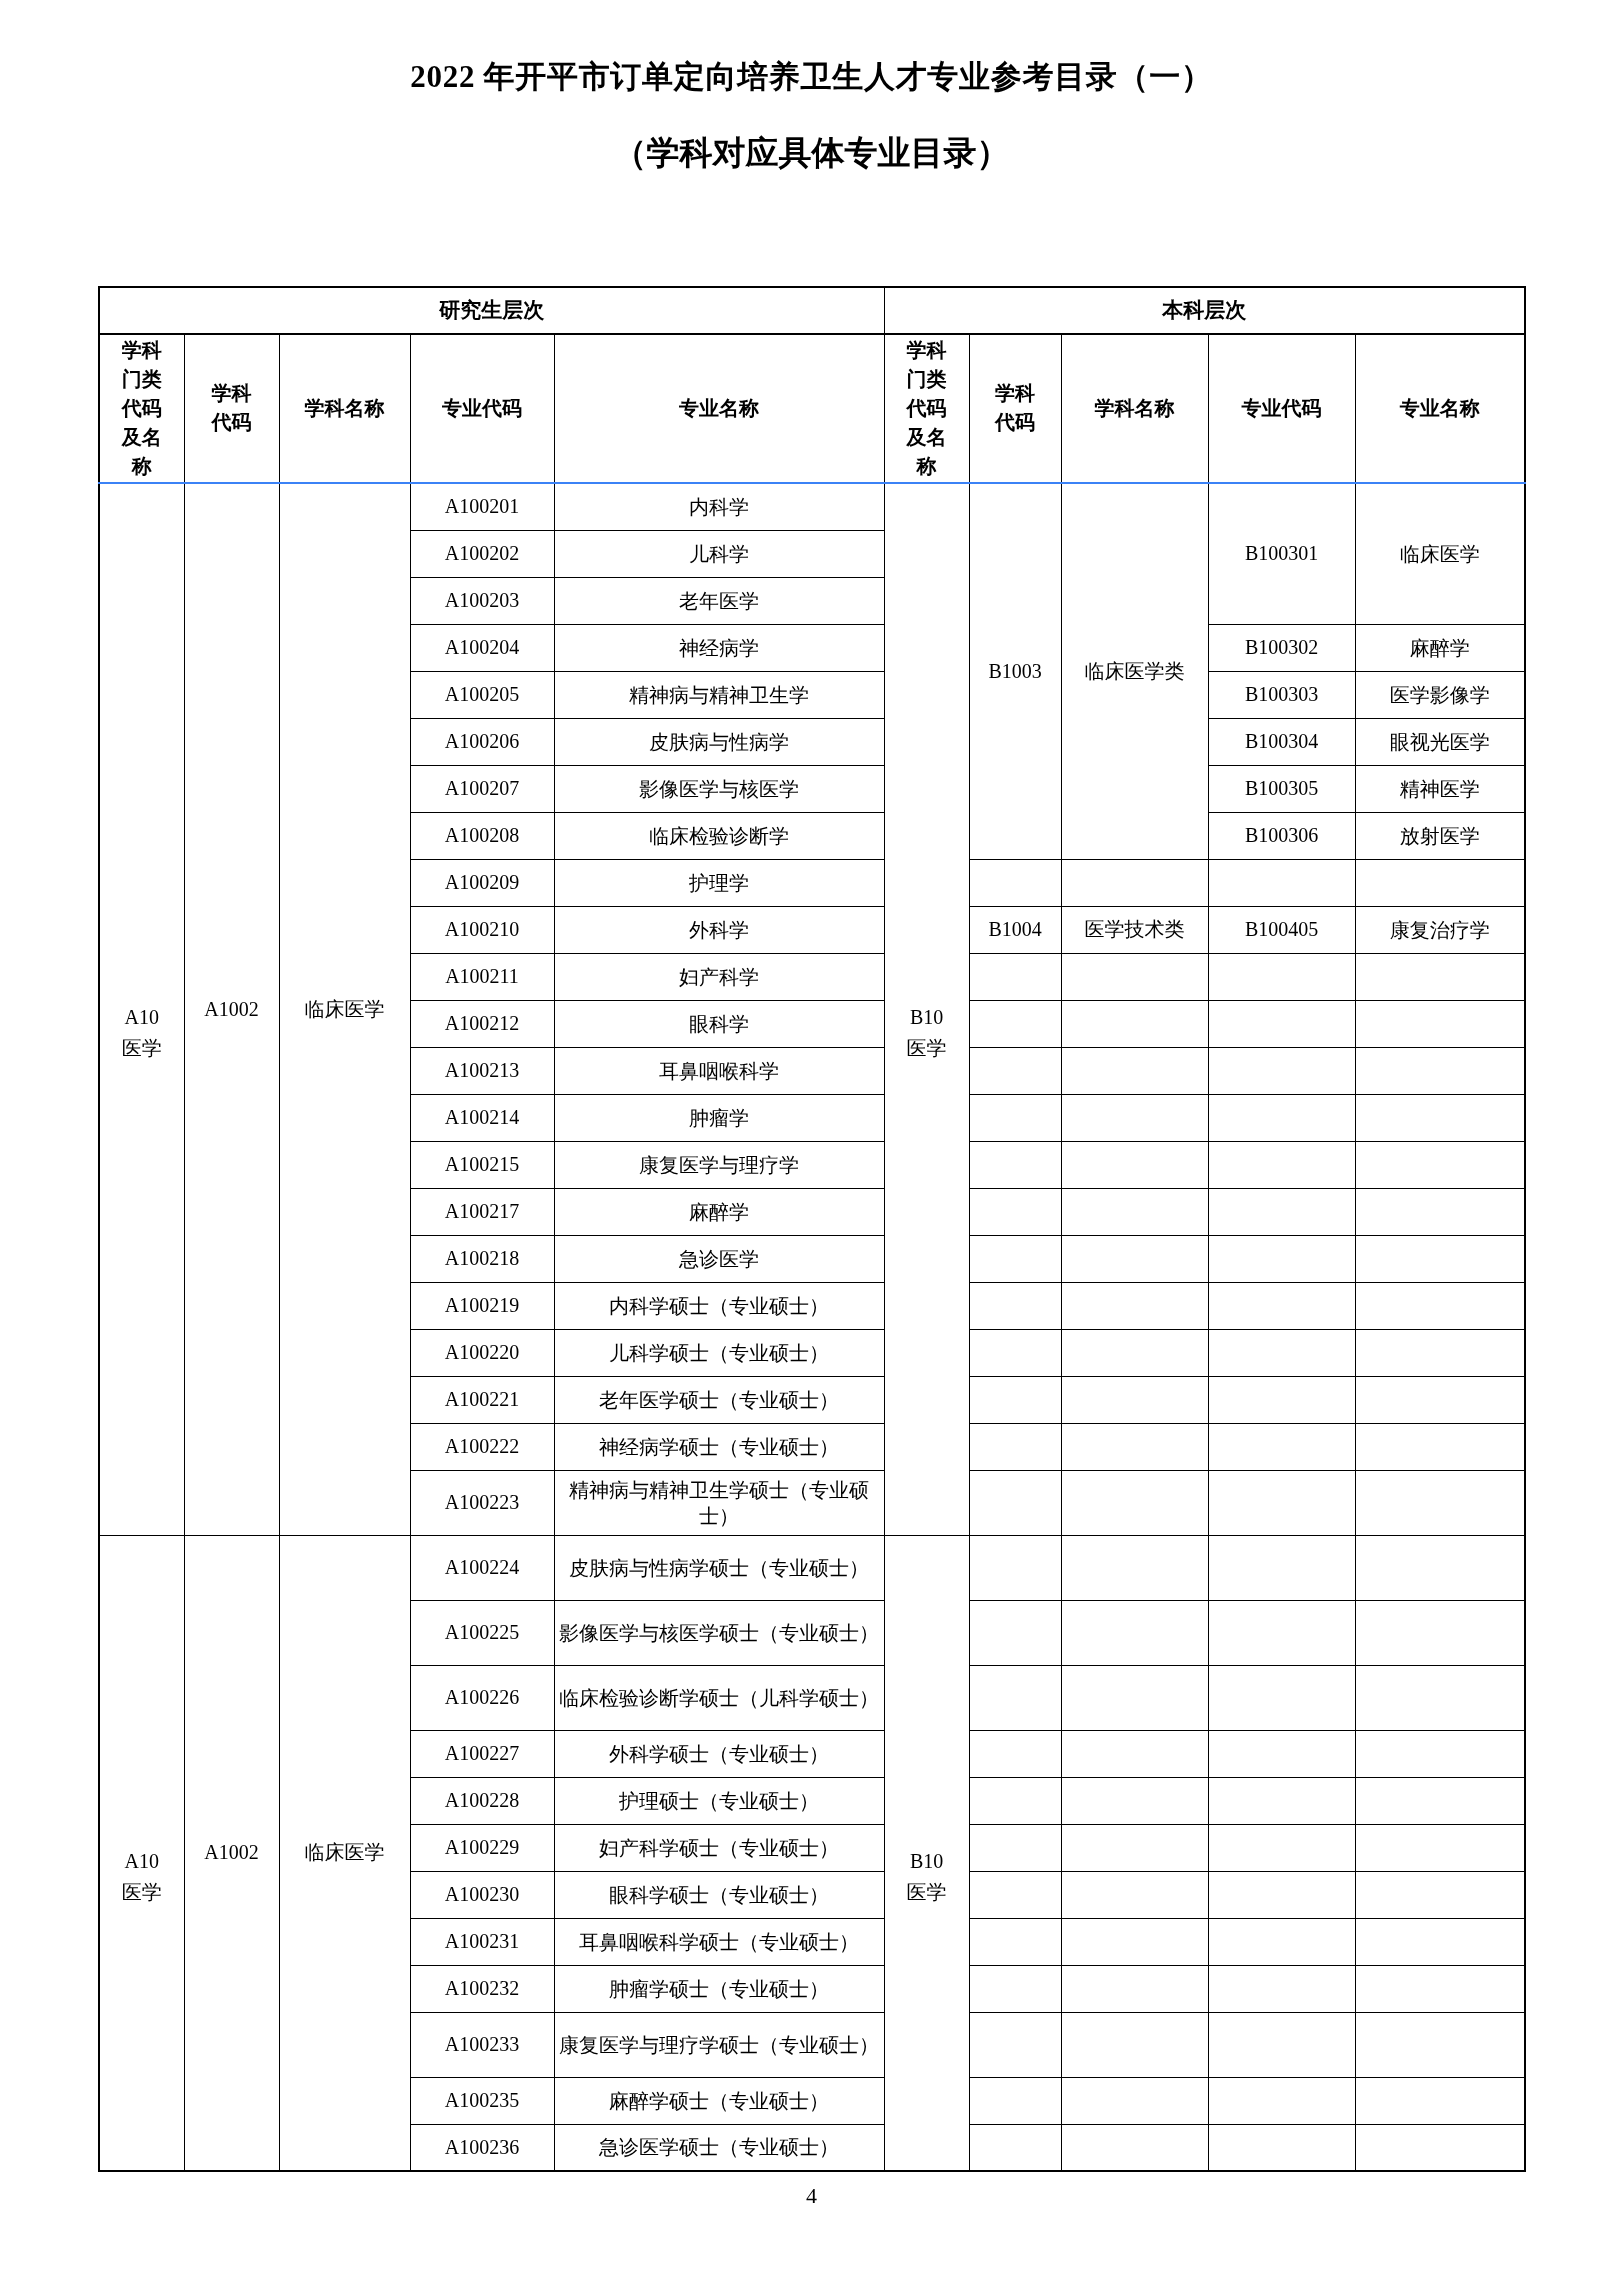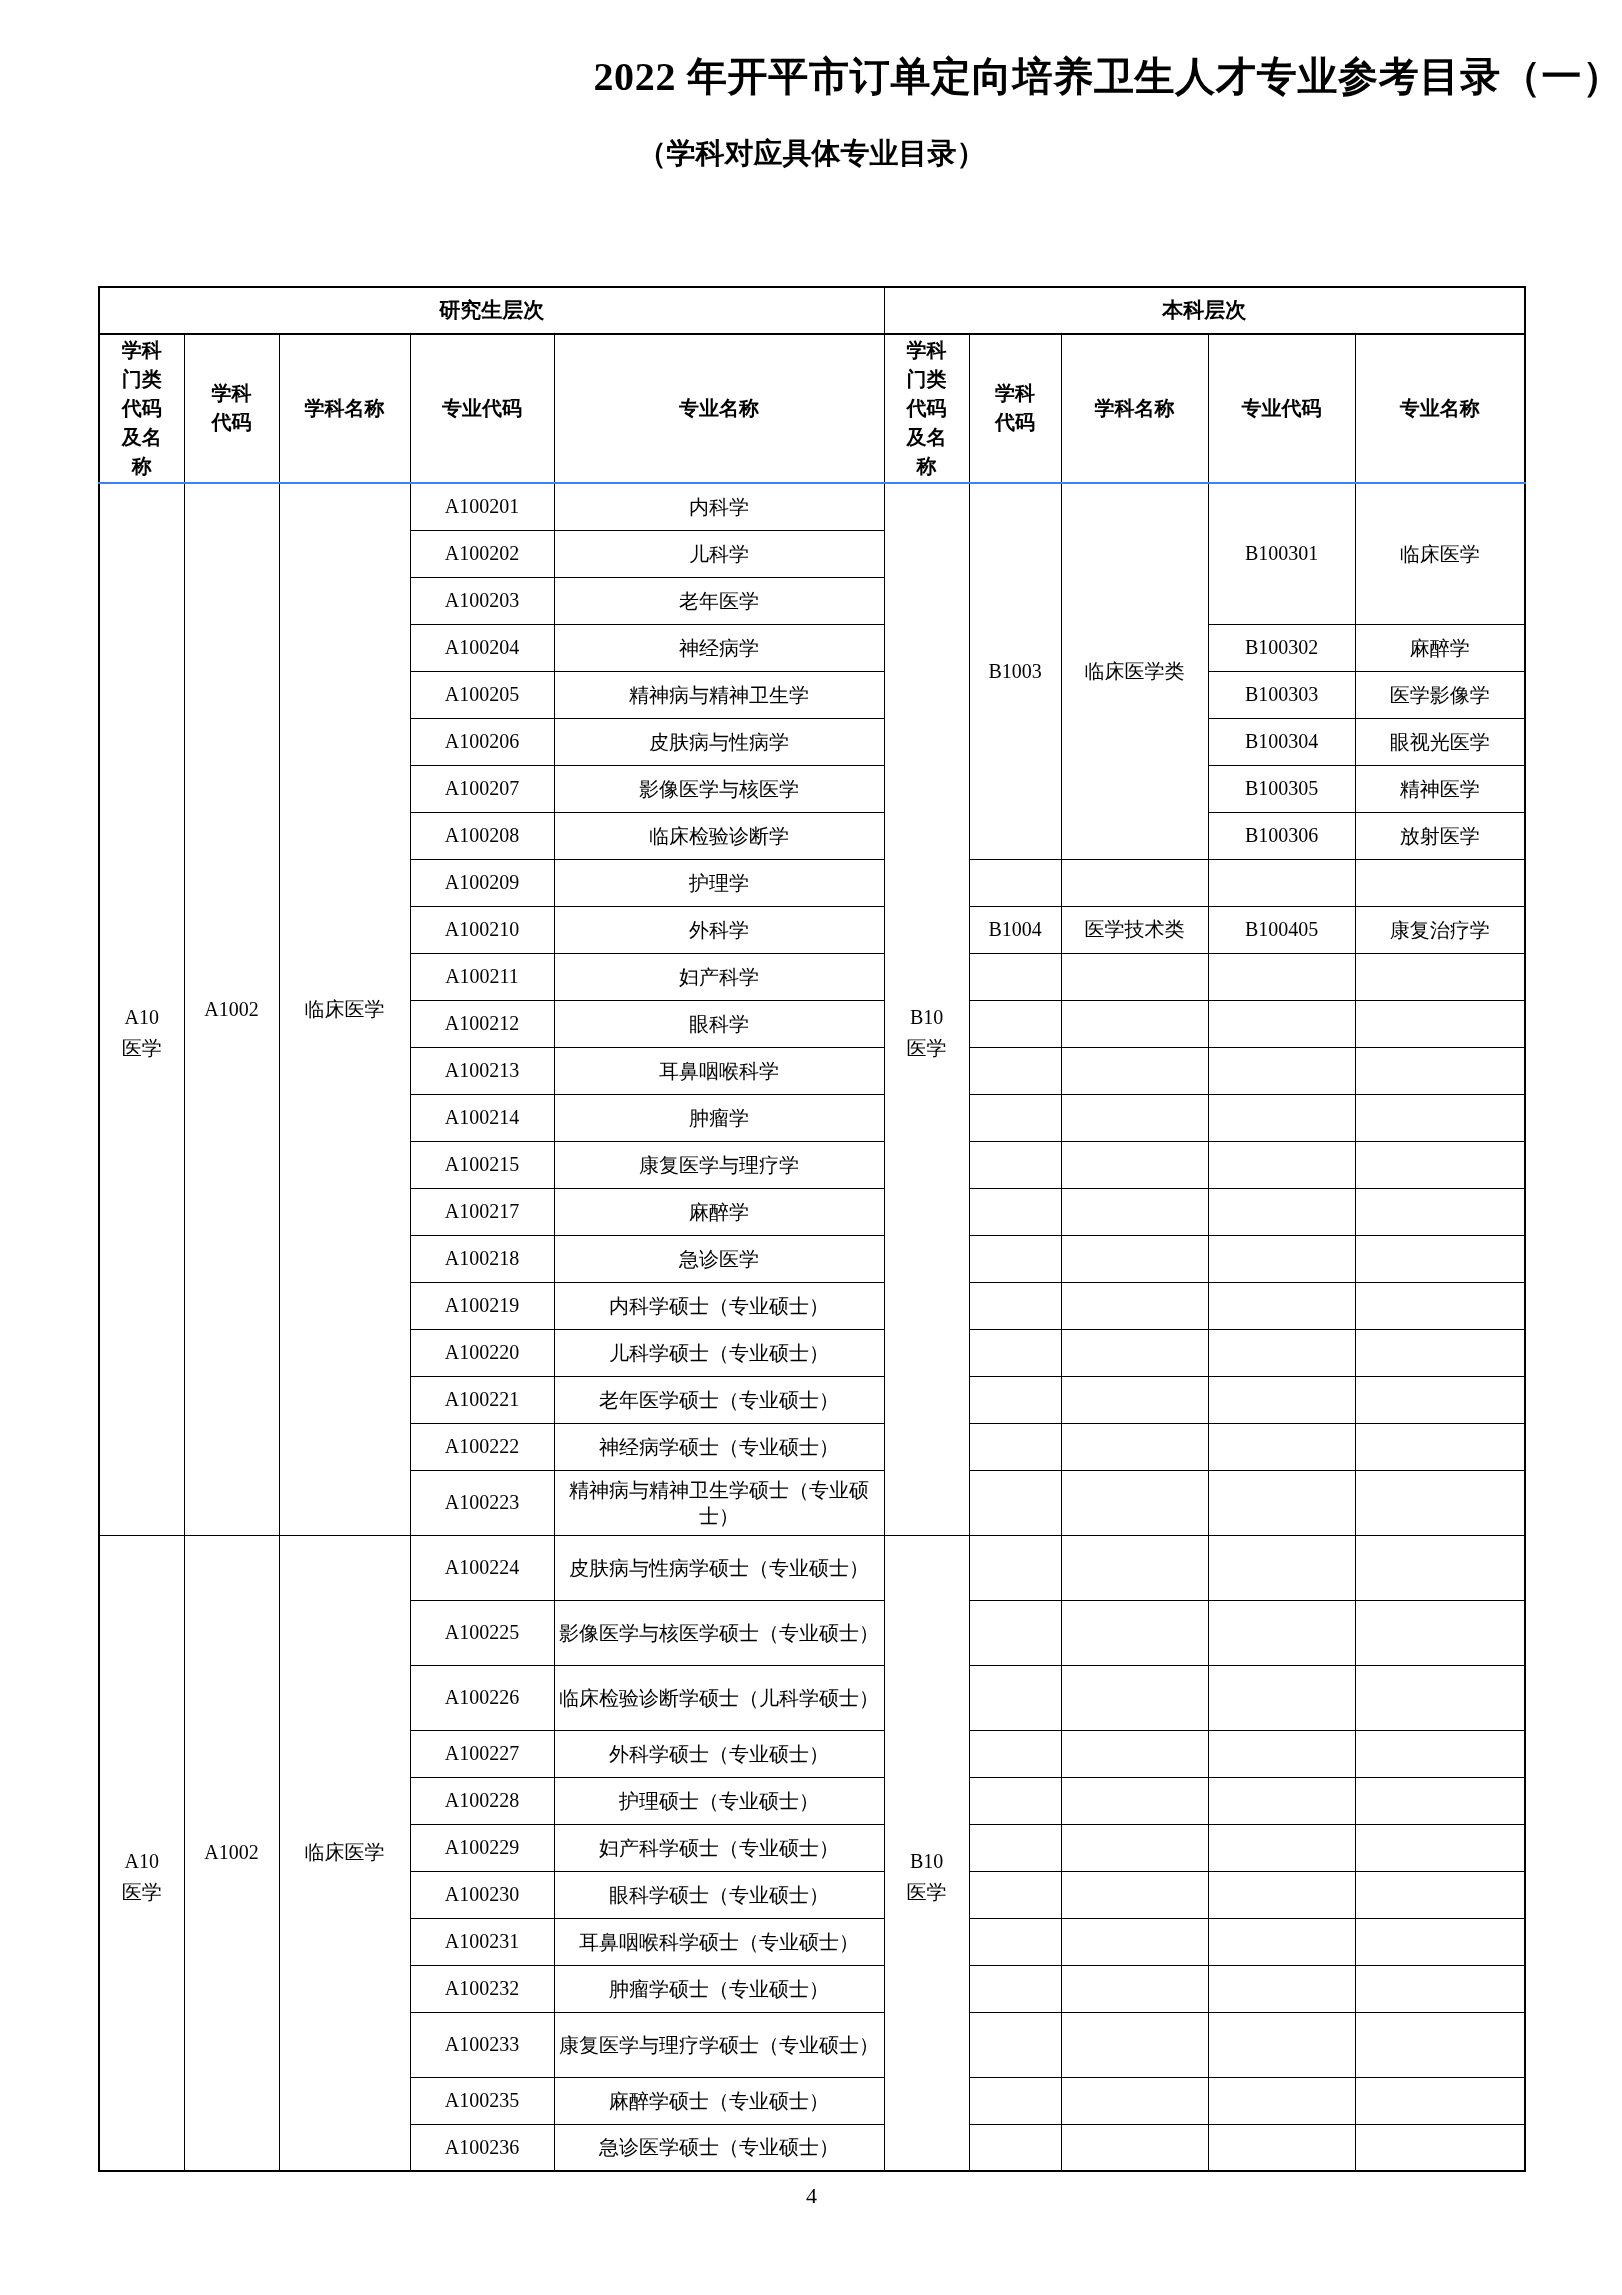--- a/index.html
+++ b/index.html
@@ -2,26 +2,26 @@
 <html style="font-size:10.5px"><head>
 <meta charset="utf-8">
 <style>
   html,body { margin:0; padding:0; background:#ffffff; }
   .page {
     position:relative; width:1623px; height:2295px; background:#ffffff;
     font-family:"Liberation Serif","DejaVu Serif",serif; color:#000;
   }
   .doc-title {
     position:absolute; top:56px; left:0; width:1623px;
-    text-align:right; font-size:40px; font-weight:bold; line-height:42px;
+    text-align:center; font-size:31px; font-weight:bold; line-height:42px;
     letter-spacing:0.7px;
   }
   .doc-subtitle {
     position:absolute; top:132px; left:0; width:1623px;
-    text-align:center; font-size:29px; font-weight:bold; line-height:42px;
+    text-align:center; font-size:33px; font-weight:bold; line-height:42px;
   }
   table.catalog {
     position:absolute; left:98px; top:286px; width:1427px;
     border-collapse:collapse; table-layout:fixed;
     border:2px solid #000;
   }
   .catalog th, .catalog td {
     border:1.3px solid #000; text-align:center; vertical-align:middle;
     font-size:20px; padding:1.3px 3.9px; overflow:hidden; word-break:break-word;
   }

